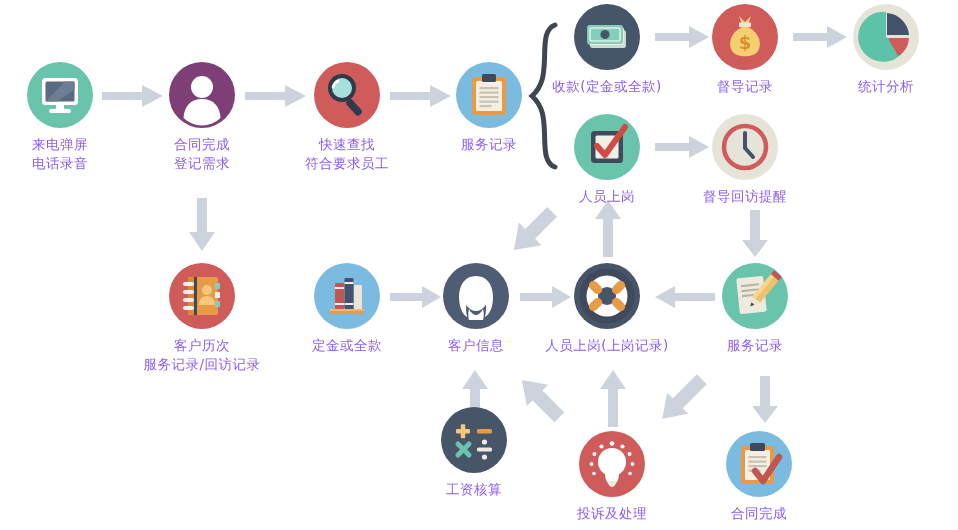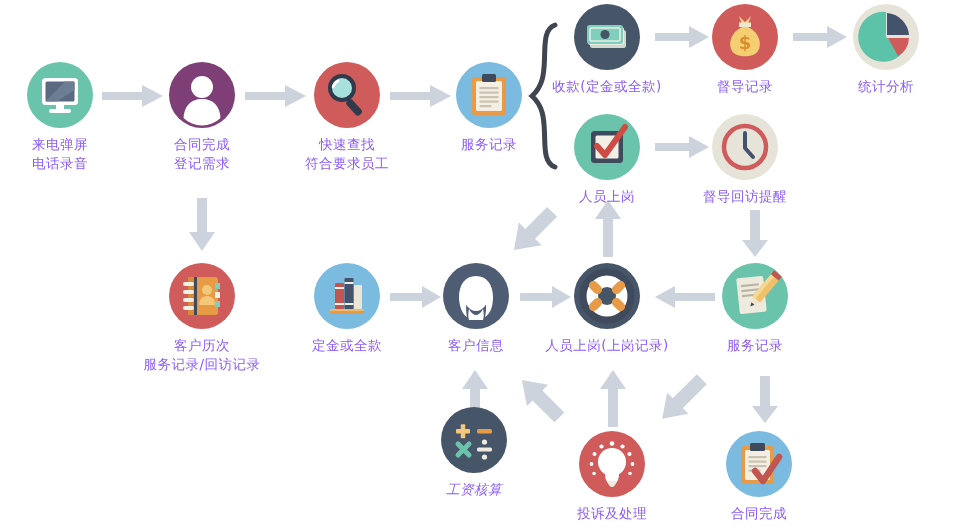--- a/index.html
+++ b/index.html
@@ -380,21 +380,21 @@
           <rect x="33" y="8" width="4" height="30" fill="#f5d78f"></rect>
           <rect x="33" y="4" width="10" height="5" fill="#c0564f"></rect>
           <path d="M33 38 L38 47 L43 38 Z" fill="#efe6d2"></path>
           <path d="M36 43 L38 47 L40 43 Z" fill="#3f4a5c"></path>
         </g>
       </svg>
     </div>
     <div class="caption">服务记录</div>
   </div>
 
-  <div class="node" style="left:474px; top:407px;font-style:italic;">
+  <div class="node" style="left:474px; top:407px;">
     <div class="disc" style="background:#475569;">
       <svg viewBox="0 0 66 66">
         <g fill="#f4c77a">
           <rect x="15" y="22" width="14" height="4.5" rx="1"></rect>
           <rect x="19.75" y="17.25" width="4.5" height="14" rx="1"></rect>
         </g>
         <rect x="36" y="22" width="15" height="4.5" rx="1.5" fill="#e89b47"></rect>
         <g stroke="#6ac4ab" stroke-width="5" stroke-linecap="round">
           <line x1="17" y1="37" x2="28" y2="48"></line>
           <line x1="28" y1="37" x2="17" y2="48"></line>

